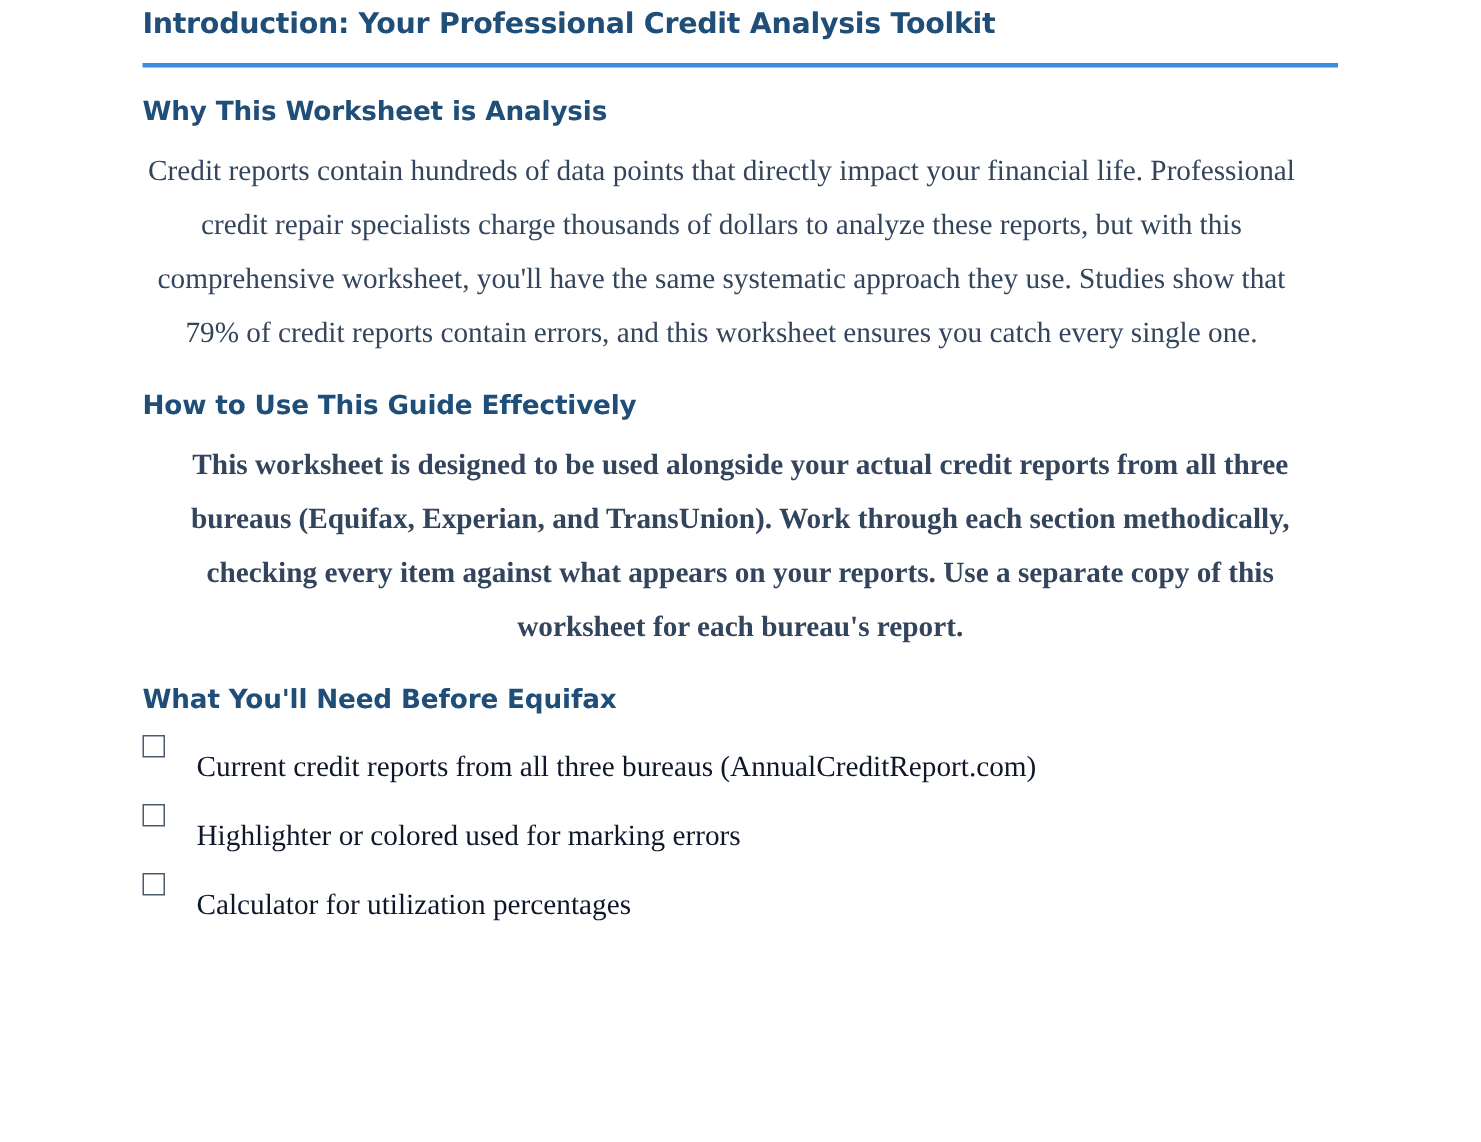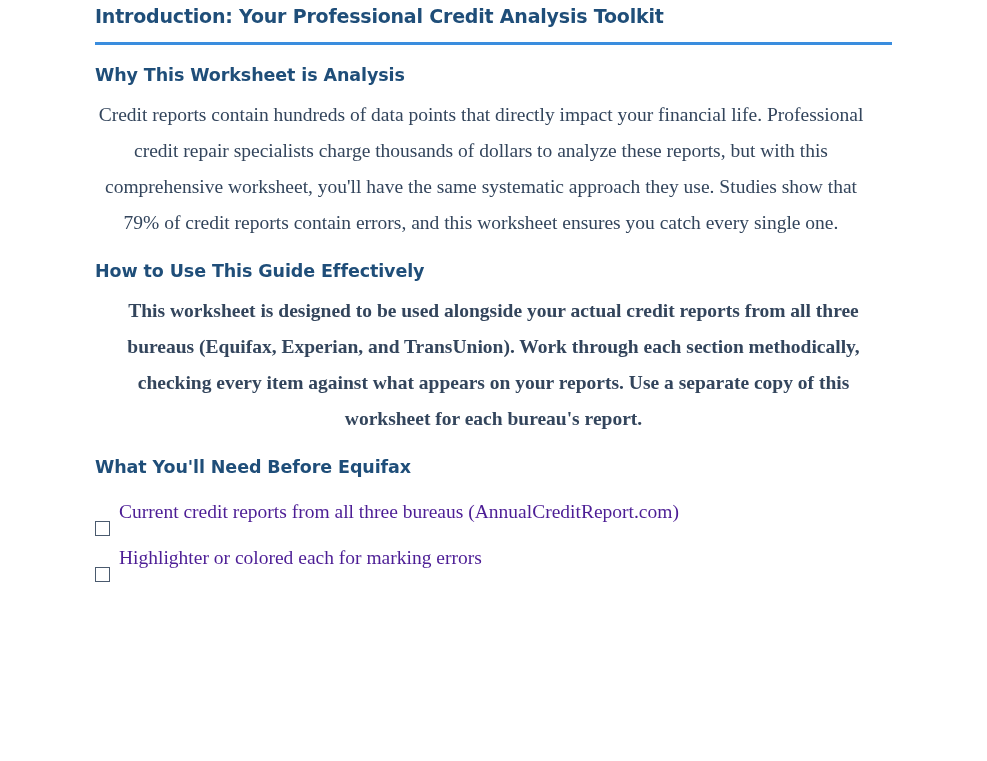--- a/index.html
+++ b/index.html
@@ -58,24 +58,24 @@
   .para-2 { max-width: 800px; font-weight: bold; }
   .checklist {
     list-style: none;
     margin: 0;
     padding: 0;
   }
   .check-item {
     font-family: "Liberation Serif", serif;
     font-size: 19.5px;
     line-height: 46px;
-    color: #4c1d95;
+    color: #0f172a;
     display: flex;
-    align-items: flex-end;
-    gap: 9px;
+    align-items: flex-start;
+    gap: 21px;
   }
   .checkbox {
     display: inline-block;
     width: 13px;
     height: 13px;
     border: 1.4px solid #4a5a6e;
     flex: 0 0 auto;
     position: relative;
     top: 1px;
     background: #fff;
@@ -101,18 +101,22 @@
 
   <div class="section gap">
     <h2 class="section-heading">What You'll Need Before Equifax</h2>
     <ul class="checklist">
       <li class="check-item">
         <span class="checkbox"></span>
         <span class="check-label">Current credit reports from all three bureaus (AnnualCreditReport.com)</span>
       </li>
       <li class="check-item">
         <span class="checkbox"></span>
-        <span class="check-label">Highlighter or colored each for marking errors</span>
+        <span class="check-label">Highlighter or colored used for marking errors</span>
+      </li>
+      <li class="check-item">
+        <span class="checkbox"></span>
+        <span class="check-label">Calculator for utilization percentages</span>
       </li>
     </ul>
   </div>
 
 </div>
 
 </body></html>

